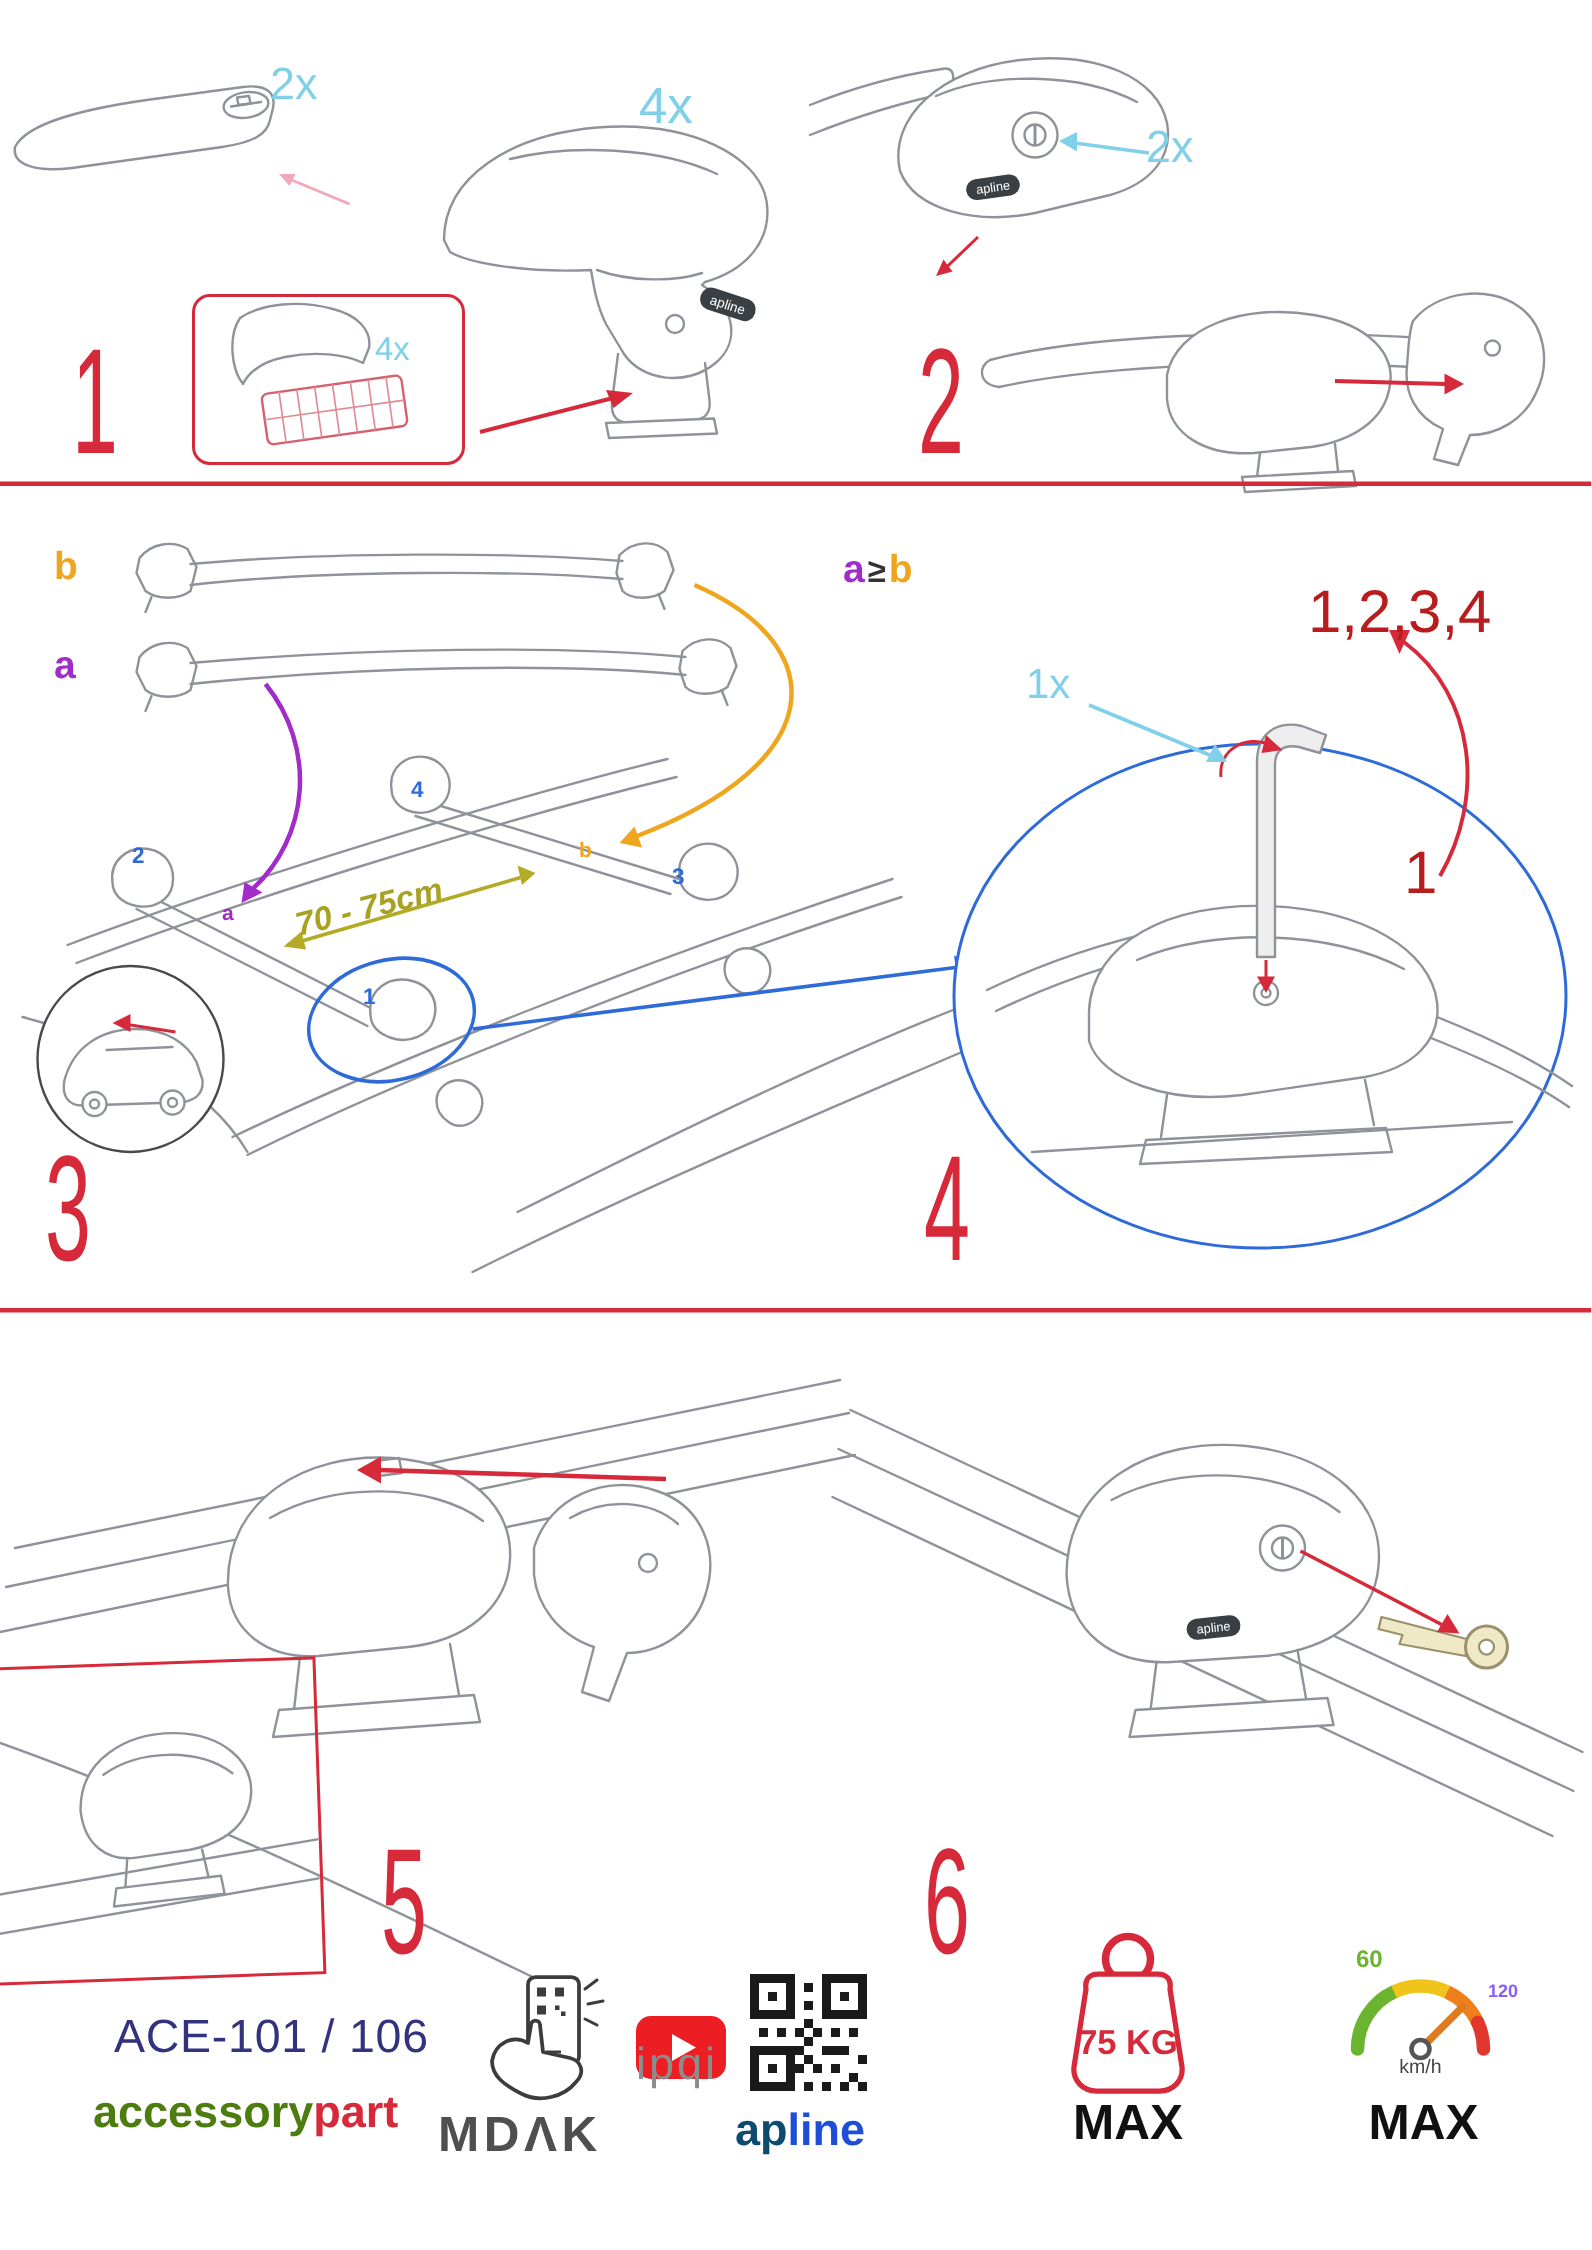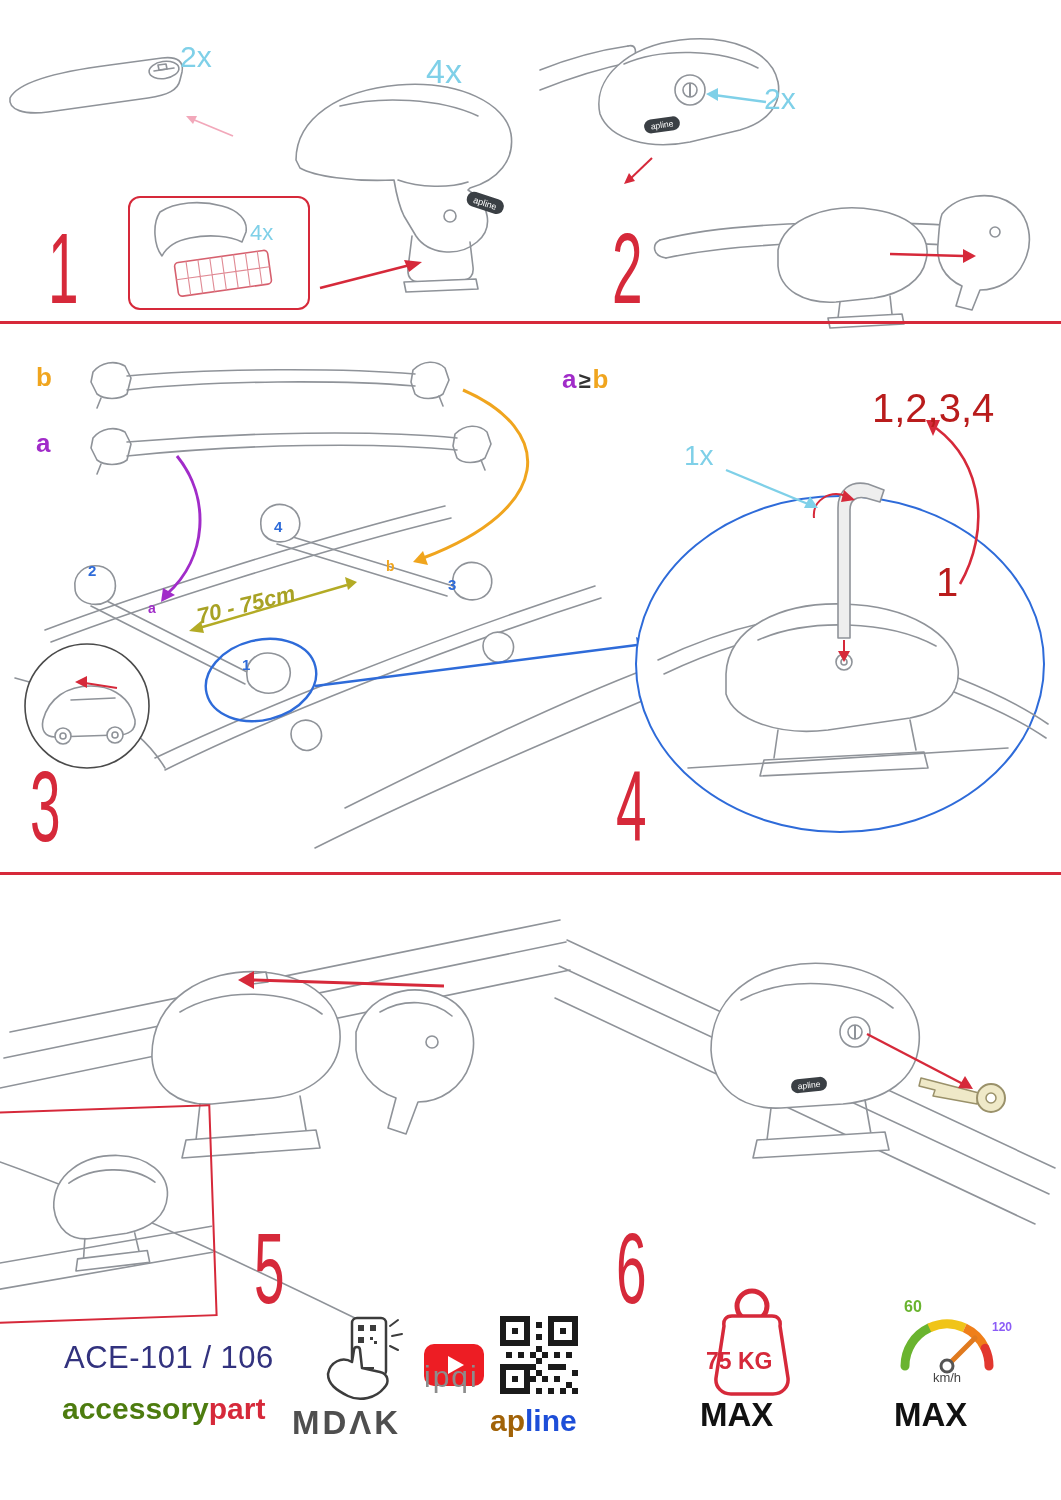--- a/index.html
+++ b/index.html
@@ -21,23 +21,23 @@
   .inset-rect{position:absolute;border:2.5px solid #d6293a;background:transparent;transform:rotate(-2deg)}
   .dist{position:absolute;color:#a8a224;font-style:italic;font-weight:700;font-size:22px;transform:rotate(-14deg)}
   .rule{position:absolute;display:inline-flex;align-items:baseline;gap:2px;font-weight:700;font-size:26px}
   .rule .op{color:#333;font-size:22px;font-weight:700}
   .model{position:absolute;color:#32327e;font-size:31px;letter-spacing:.5px}
   .brandline{position:absolute;font-size:30px;font-weight:700;letter-spacing:0}
   .brand-gray{color:#4d7c0f}.brand-red{color:#d6293a}
   .logo-mdak{position:absolute;font-size:33px;font-weight:700;color:#4f4f4f;letter-spacing:3px}
   .logo-ipqi{position:absolute;font-size:30px;color:#8c8c8c;letter-spacing:2px}
   .logo-apline{position:absolute;font-size:30px;font-weight:700}
-  .ap-gray{color:#a16207}.ap-red{color:#1d4ed8}
-  .kg{position:absolute;width:92px;color:#d6293a;font-weight:700;font-size:23px}
-  .max{position:absolute;color:#111;font-weight:700;font-size:33px}
+  .ap-gray{color:#0c4a6e}.ap-red{color:#1d4ed8}
+  .kg{position:absolute;width:92px;text-align:center;color:#d6293a;font-weight:700;font-size:23px}
+  .max{position:absolute;text-align:center;color:#111;font-weight:700;font-size:33px}
   .gauge-lo{position:absolute;color:#6ab42f;font-weight:700;font-size:16px}
   .gauge-hi{position:absolute;color:#8b5cf6;font-weight:700;font-size:12px}
   .gauge-unit{position:absolute;width:130px;text-align:center;color:#444;font-size:13px}
 </style>
 </head>
 <body>
 
 <div class="page">
 
   <svg class="ill" style="left:0;top:20px" width="545" height="305" viewBox="0 0 545 305">
@@ -314,21 +314,21 @@
       <circle cx="436" cy="216" r="5" fill="#fff" stroke="#9a916a" stroke-width="1.5"></circle>
     </g>
     <g>
       <path d="M312,152 L408,202" stroke="#d6293a" stroke-width="2.4" fill="none"></path>
       <polygon points="418,207 410,194 403,206" fill="#d6293a"></polygon>
     </g>
   </svg>
 
   <div class="stepnum" style="left:616px;top:1226px">6</div>
 
-  <div class="model" style="left:64px;top:1340px">ACE-101 / 106</div>
+  <div class="model" style="left:76px;top:1340px">ACE-101 / 106</div>
   <div class="brandline" style="left:62px;top:1392px">
     <span class="brand-gray">accessory</span><span class="brand-red">part</span>
   </div>
 
   <svg class="ill" style="left:322px;top:1316px" width="84" height="88" viewBox="0 0 84 88">
     <rect x="30" y="2" width="34" height="58" rx="5" fill="#fff" stroke="#3c3c3c" stroke-width="2.5"></rect>
     <rect x="36" y="9" width="6" height="6" fill="#3c3c3c"></rect>
     <rect x="48" y="9" width="6" height="6" fill="#3c3c3c"></rect>
     <rect x="36" y="21" width="6" height="6" fill="#3c3c3c"></rect>
     <rect x="48" y="21" width="3" height="3" fill="#3c3c3c"></rect>

